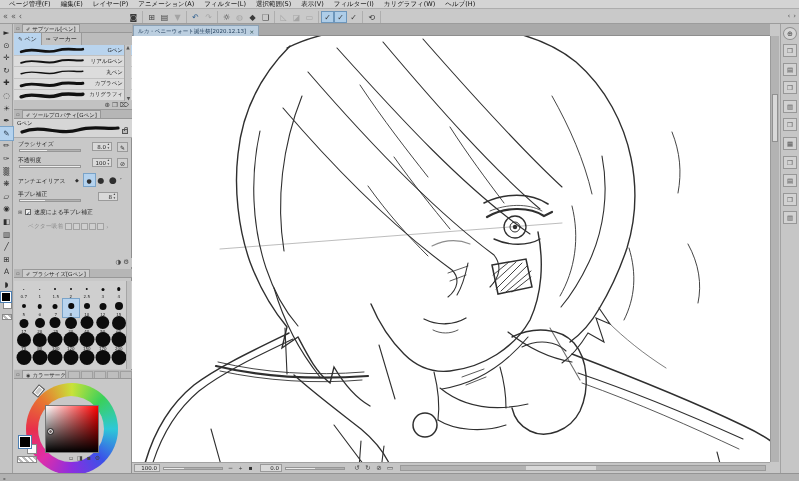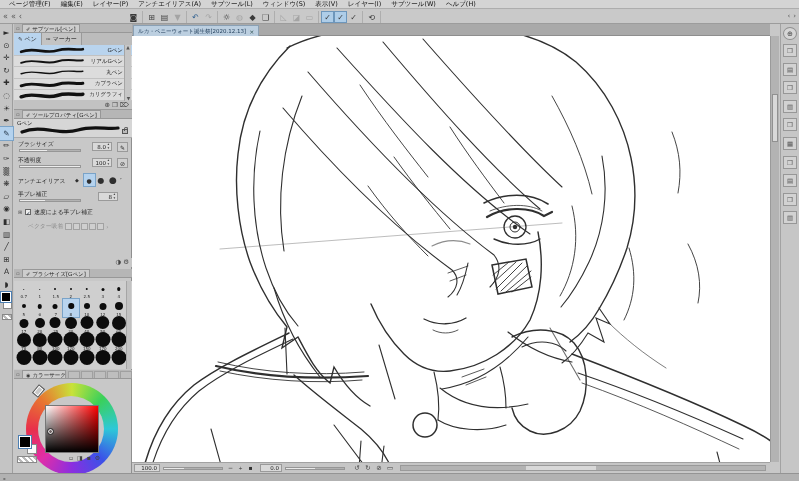--- a/index.html
+++ b/index.html
@@ -102,26 +102,26 @@
 .statusbar{position:absolute;left:0;top:473px;width:799px;height:8px;background:#b2b2b2;border-top:1px solid #949494}
 .statusbar .grip{position:absolute;left:3px;top:2px;font-size:4px;color:#777}
 </style>
 </head>
 <body>
 
 <div class="menubar" id="menubar">
     <div class="menu-item">ページ管理(F)</div>
     <div class="menu-item">編集(E)</div>
     <div class="menu-item">レイヤー(P)</div>
-    <div class="menu-item">アンチエイリアス(A)</div>
-    <div class="menu-item">サブツール(L)</div>
-    <div class="menu-item">ウィンドウ(S)</div>
+    <div class="menu-item">アニメーション(A)</div>
+    <div class="menu-item">フィルター(L)</div>
+    <div class="menu-item">選択範囲(S)</div>
     <div class="menu-item">表示(V)</div>
-    <div class="menu-item">レイヤー(I)</div>
-    <div class="menu-item">サブツール(W)</div>
+    <div class="menu-item">フィルター(I)</div>
+    <div class="menu-item">カリグラフィ(W)</div>
     <div class="menu-item">ヘルプ(H)</div>
   </div>
 
 <div class="cmdbar">
   <div class="cmd-chevrons" id="cmdchev">
       <span>«</span>
       <span>«</span>
       <span>‹</span>
     </div>
   <div class="cmd-groups" id="cmdgroups">

